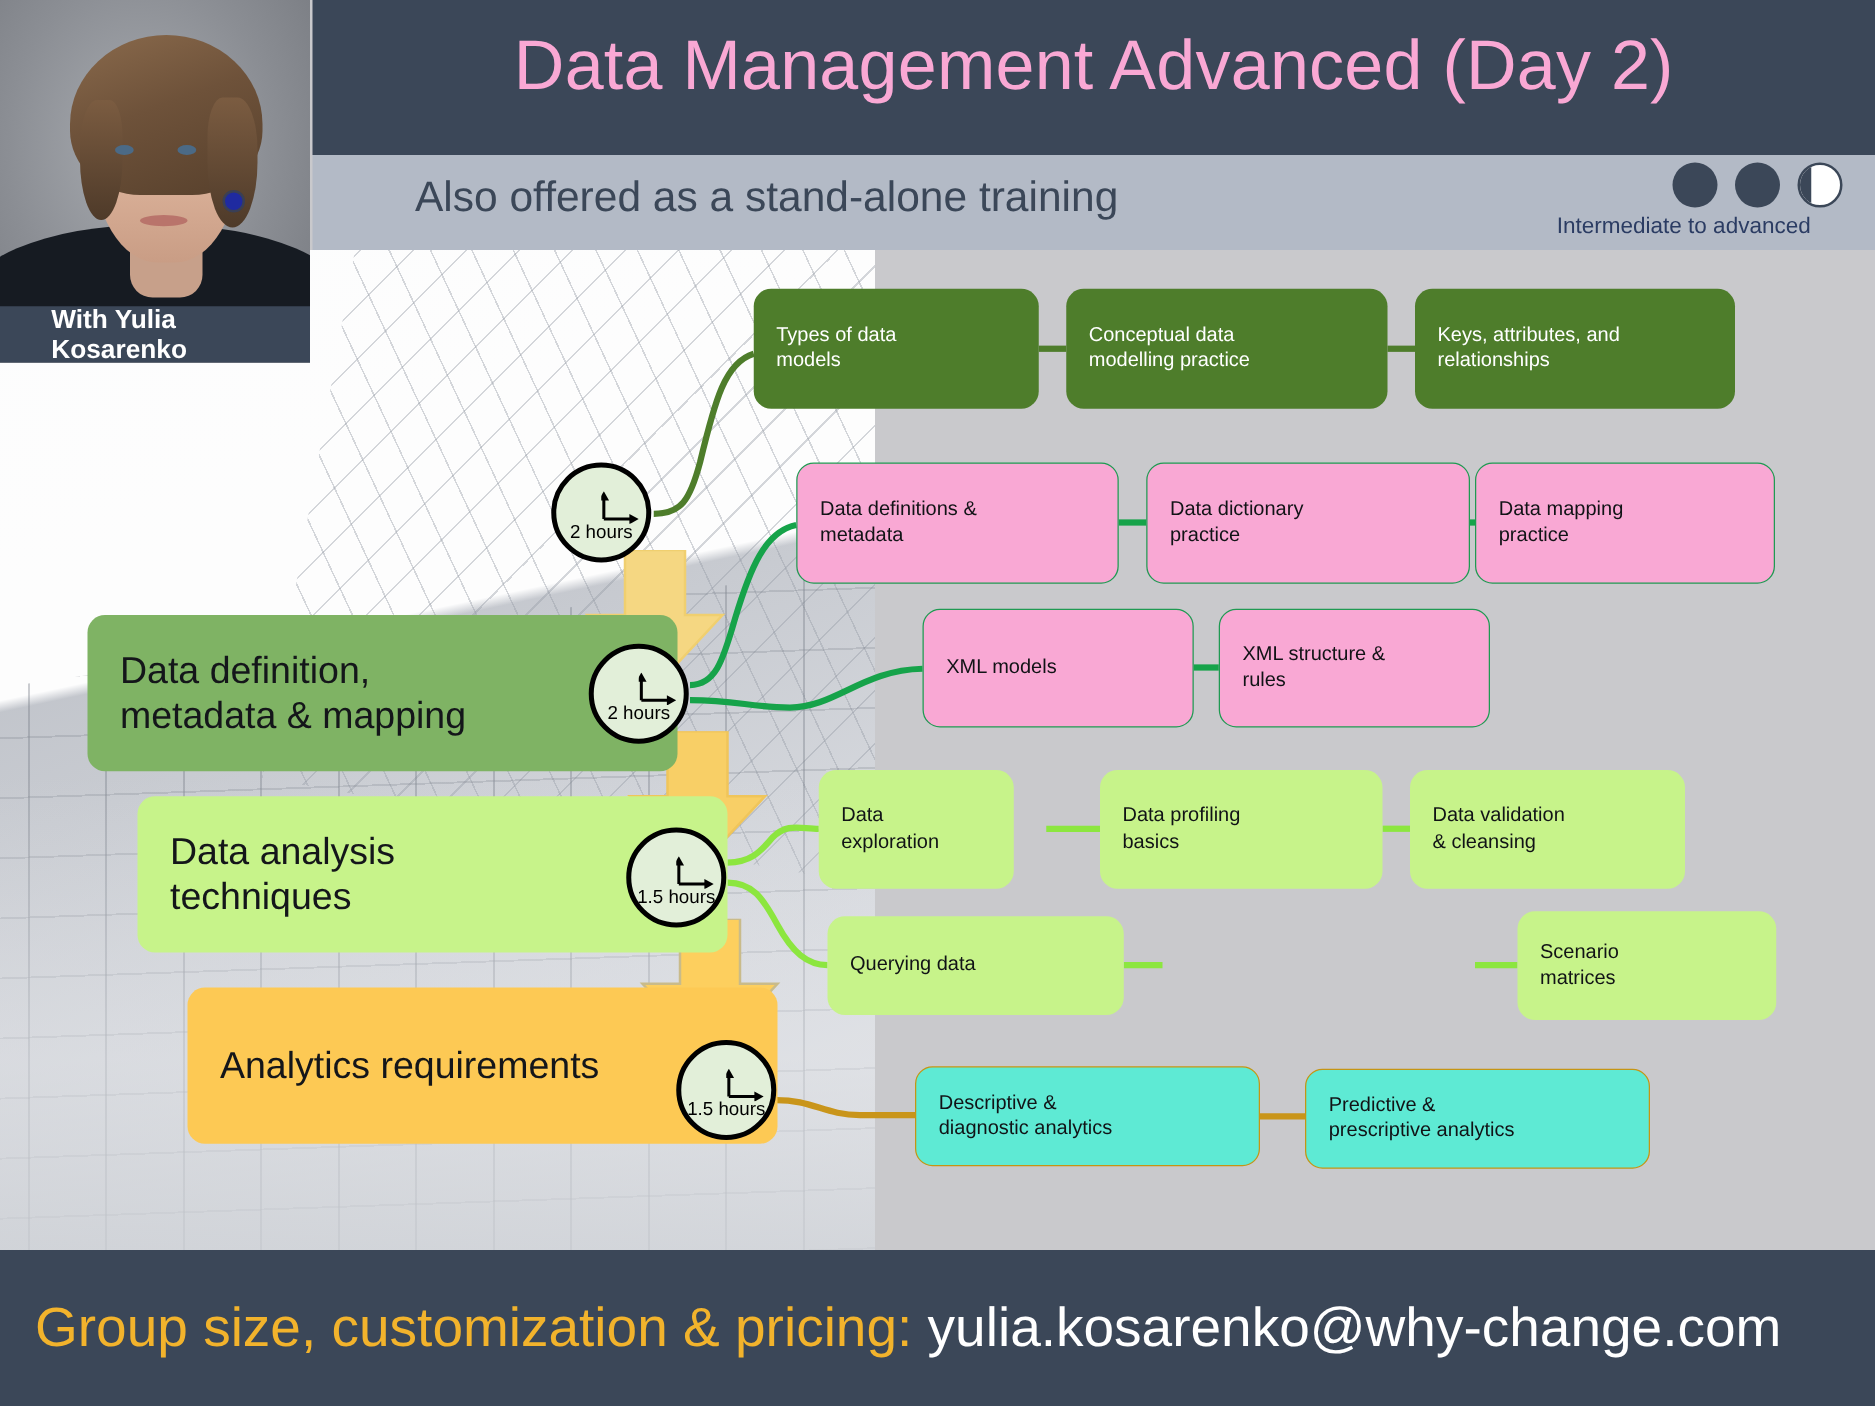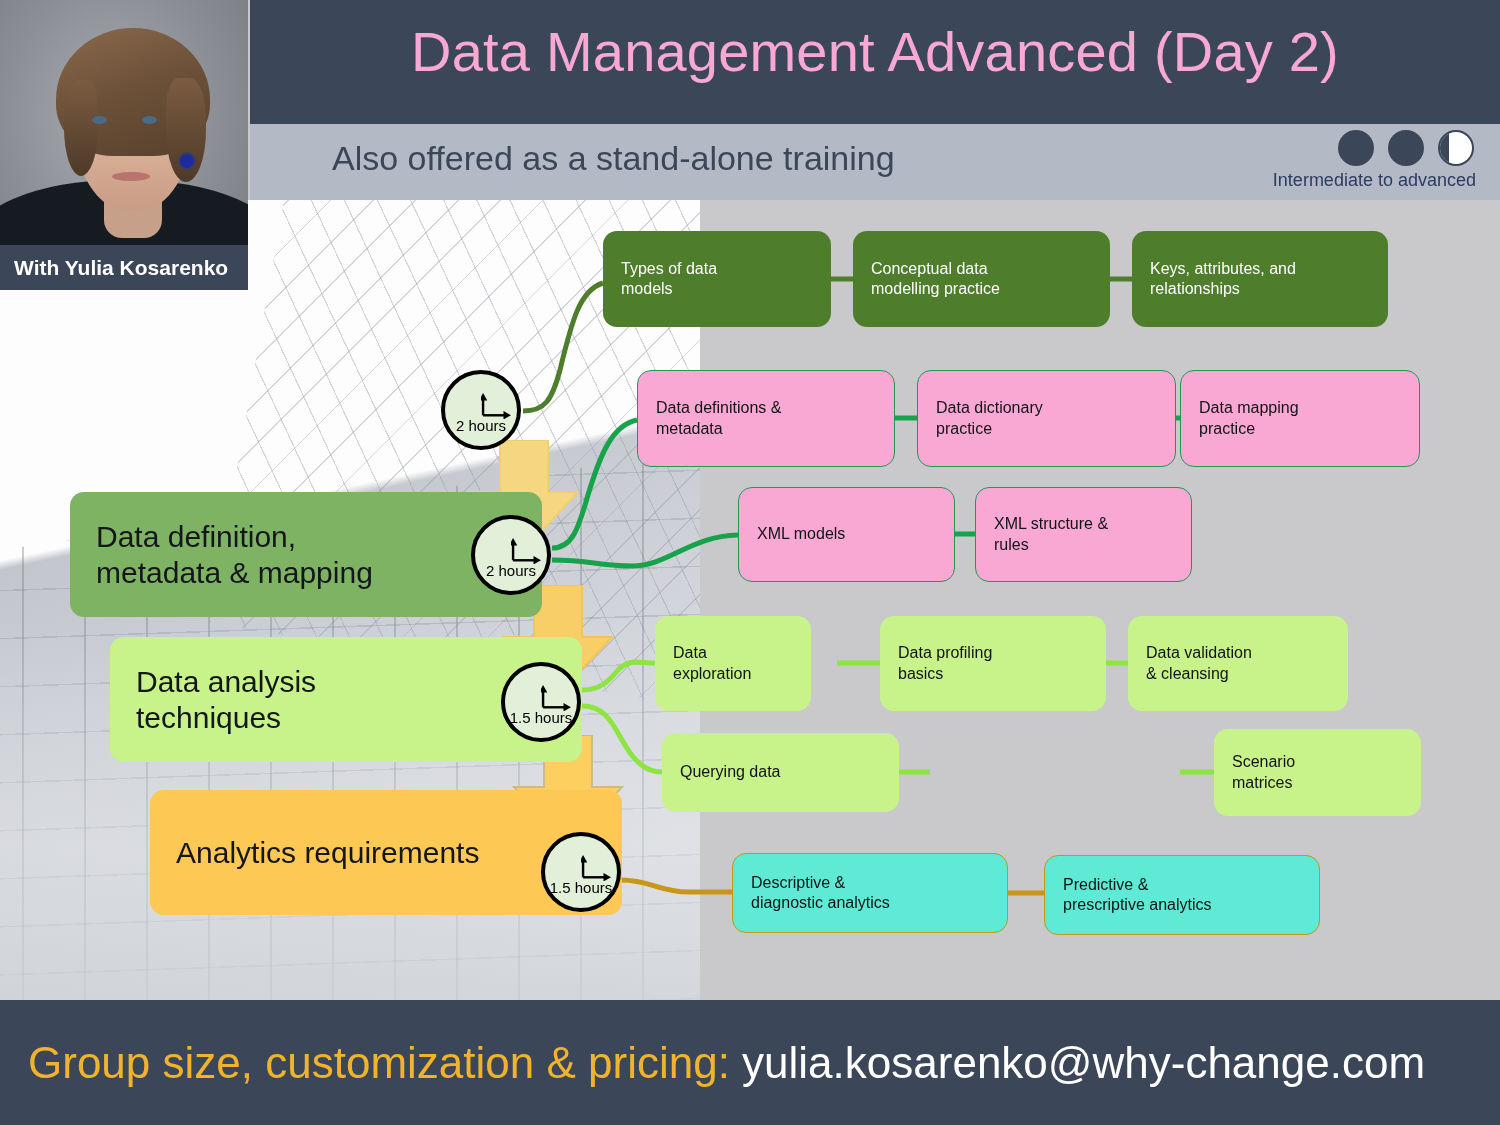--- a/index.html
+++ b/index.html
@@ -64,21 +64,21 @@
   .dot{width:36px;height:36px;border-radius:50%;background:#3b4758;}
   .dot.half{
     background:#ffffff;border:2px solid #3b4758;box-sizing:border-box;
     position:relative;overflow:hidden;
   }
   .dot.half::before{
     content:"";position:absolute;left:-9px;top:-2px;width:18px;height:36px;
     background:#3b4758;border-radius:18px 0 0 18px;
   }
   .level-label{
-    margin-top:4px;color:#2b3c63;font-size:18px;text-align:right;padding-right:2px;
+    margin-top:4px;color:#2b3c63;font-size:18px;padding-right:2px;
     white-space:nowrap;
   }
 
   
   .portrait{
     position:absolute;left:0;top:0;width:248px;height:290px;overflow:hidden;
     background:#8d9096;
   }
   .portrait .pbg{
     position:absolute;inset:0;
@@ -111,21 +111,21 @@
   }
   .portrait .eye{position:absolute;width:15px;height:8px;background:#4b6a86;border-radius:50%;}
   .portrait .eye.l{left:92px;top:116px;}
   .portrait .eye.r{left:142px;top:116px;}
   .portrait .mouth{position:absolute;left:112px;top:172px;width:38px;height:9px;background:#b9746b;border-radius:50%;}
   .portrait .earring{position:absolute;left:178px;top:152px;width:14px;height:14px;background:#1f2aa0;border-radius:50%;border:2px solid #3a3f55;}
   .name-plate{
     position:absolute;left:0;top:245px;width:248px;height:45px;background:#3b4758;
     display:flex;align-items:center;
   }
-  .name-plate span{color:#fff;font-size:21px;font-weight:bold;padding-left:14px;}
+  .name-plate span{color:#fff;font-size:21px;font-weight:bold;padding-left:14px;margin-left:27px;}
 
   
   .footer{
     position:absolute;left:0;bottom:0;width:1500px;height:125px;background:#3b4758;
     display:flex;align-items:center;
   }
   .footer .ftext{padding-left:28px;font-size:44px;white-space:nowrap;}
   .footer .fk{color:#f2b32c;}
   .footer .fv{color:#ffffff;}
 

